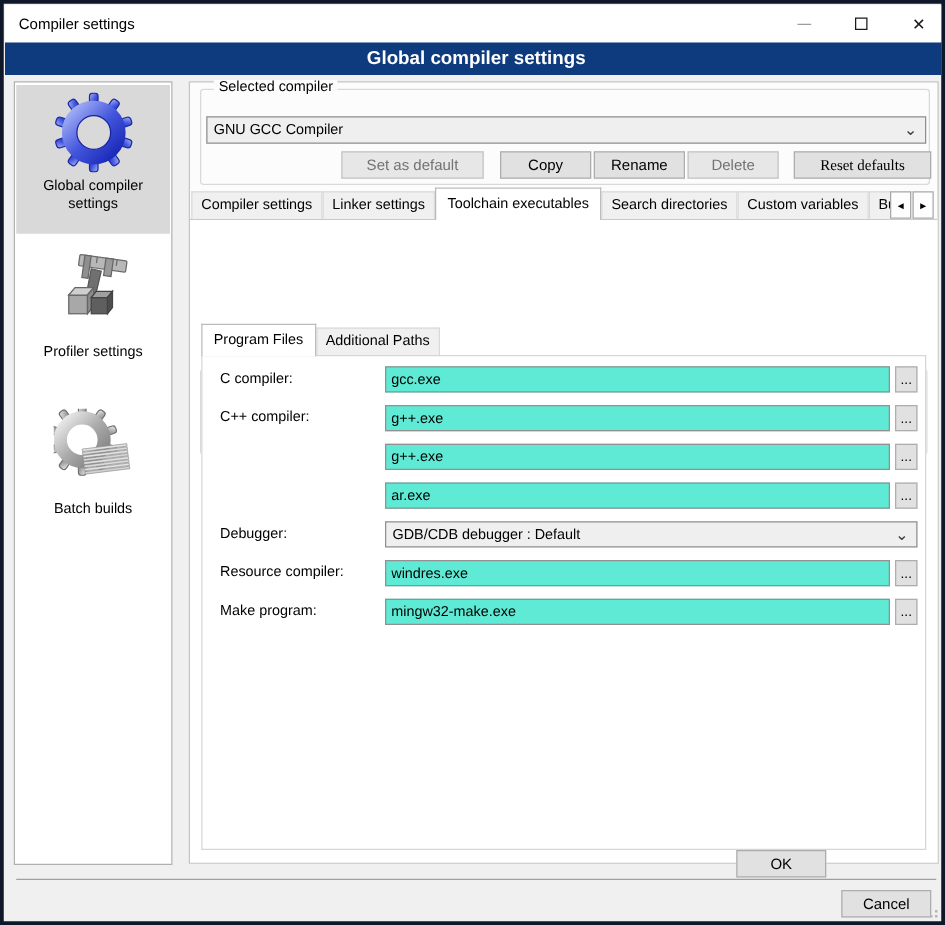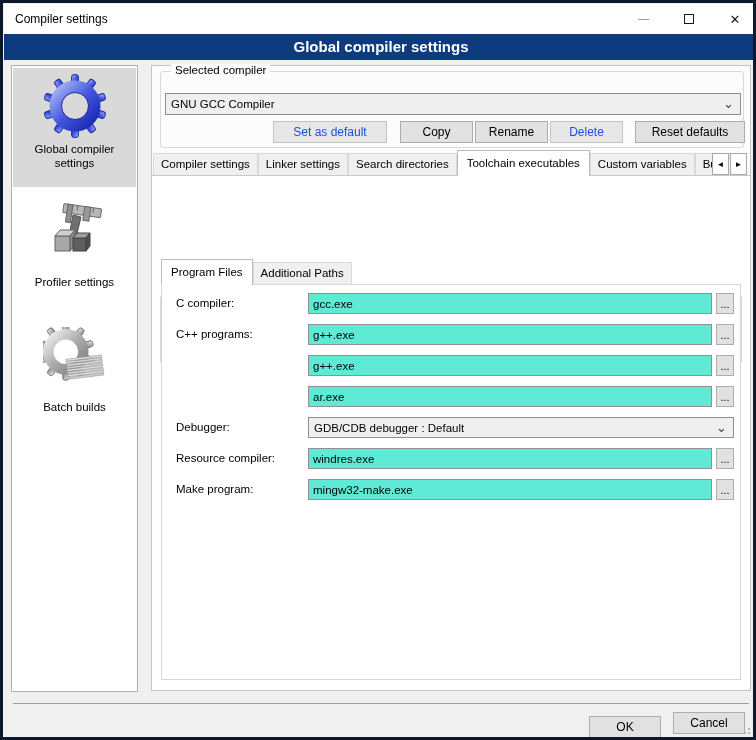--- a/index.html
+++ b/index.html
@@ -42,27 +42,27 @@
   .g2 { left:8px; top:119px; width:582px; height:69px; }
   .g2 .legend { background:#ffffff; }
 
   .combo { border:1px solid #8f8f8f; background:#efefef; font-size:11.5px;
            display:flex; align-items:center; padding-left:5px; position:absolute; }
   .combo .chev { margin-left:auto; padding-right:6px; color:#3f3f3f; font-size:13px; line-height:0; }
   .combo1 { left:4px; top:21px; width:576px; height:22px; }
 
   .btn { position:absolute; background:#e1e1e1; border:1px solid #adadad; font-size:12px;
          display:flex; align-items:center; justify-content:center; cursor:default; }
-  .btn.disabled { color:#1d4ed8; border-color:#c3c3c3; background:#e7e7e7; }
+  .btn.disabled { color:#737373; border-color:#c3c3c3; background:#e7e7e7; }
   .brow { top:49px; height:22px; }
   .b-setdef { left:112px; width:114px; }
   .b-copy   { left:239px; width:73px; }
   .b-rename { left:314px; width:73px; }
   .b-delete { left:389px; width:73px; }
-  .b-reset  { left:474px; width:110px; }
+  .b-reset  { left:474px; width:110px;font-family:Liberation Serif, serif; }
 
   
   .page { position:absolute; left:0; right:0; top:109px; bottom:0; border-top:1px solid #c9c9c9; background:#fff; }
   .tabbar { position:absolute; left:1px; top:84px; height:25px; display:flex; align-items:flex-end; z-index:3; }
   .tab { height:22px; line-height:21px; padding:0 7px; font-size:11.5px; background:#f0f0f0;
          border:1px solid #d9d9d9; border-bottom:none; white-space:nowrap; }
   .tab.selected { height:26px; line-height:25px; background:#fff; border-color:#bcbcbc;
                   margin-bottom:-1px; z-index:4; position:relative; padding:0 9px; }
   .tab.clipped { width:36px; overflow:hidden; padding-right:0; }
   .tab-arrows { position:absolute; right:3px; top:87px; display:flex; z-index:5; }
@@ -86,21 +86,21 @@
   .form-row { position:absolute; left:0; width:100%; height:21px; }
   .r0{top:227px}.r1{top:258px}.r2{top:289px}.r3{top:320px}.r4{top:351px}.r5{top:382px}.r6{top:413px}
   .row-label { position:absolute; left:24px; width:132px; font-size:11.5px; line-height:21px; white-space:nowrap; }
   .row-input { position:absolute; left:156px; width:404px; height:21px; border:1px solid #919191; background:#5eead4;
                font-family:"Liberation Sans", sans-serif; font-size:11.5px; padding:0 4px; }
   .row-browse { left:564px; top:0; width:18px; height:21px; font-size:11px; }
   .row-combo { left:156px; top:0; width:426px; height:21px; }
 
   
   .separator { position:absolute; left:10px; top:700px; width:736px; height:1px; background:#9f9f9f; }
-  .b-ok { left:586px; top:713px; width:72px; height:22px;text-align:center; }
+  .b-ok { left:586px; top:677px; width:72px; height:22px;text-align:center; }
   .b-cancel { left:670px; top:709px; width:72px; height:22px; }
   .grip { position:absolute; right:3px; bottom:3px; width:10px; height:10px; }
   .grip i { position:absolute; width:2px; height:2px; background:#b5b5b5; }
 </style>
 </head>
 <body>
 
 <div class="window">
 
   <div class="titlebar">
@@ -230,22 +230,22 @@
         </div>
         <div class="btn b-browse1">...</div>
         <div class="btn b-autodetect">Auto-detect</div>
         <div class="note">NOTE: All programs must exist either in the "bin" sub-directory of this path, or in any of the "Additional</div>
       </div>
     </div>
 
     <div class="tabbar">
       <div class="tab">Compiler settings</div>
       <div class="tab">Linker settings</div>
+      <div class="tab selected">Toolchain executables</div>
       <div class="tab">Search directories</div>
-      <div class="tab selected">Toolchain executables</div>
       <div class="tab">Custom variables</div>
       <div class="tab clipped">Build options</div>
     </div>
     <div class="tab-arrows">
       <div class="tab-arrow">
           <span>◄</span>
         </div>
       <div class="tab-arrow">
           <span>►</span>
         </div>
@@ -256,21 +256,21 @@
       <div class="tab">Additional Paths</div>
     </div>
     <div class="page2"></div>
 
     <div class="form-row r0">
       <span class="row-label">C compiler:</span>
       <input class="row-input" value="gcc.exe" style="">
       <div class="btn row-browse">...</div>
     </div>
     <div class="form-row r1">
-      <span class="row-label">C++ programs:</span>
+      <span class="row-label">C++ compiler:</span>
       <input class="row-input" value="g++.exe" style="">
       <div class="btn row-browse">...</div>
     </div>
     <div class="form-row r2">
       <input class="row-input" value="g++.exe" style="">
       <div class="btn row-browse">...</div>
     </div>
     <div class="form-row r3">
       <input class="row-input" value="ar.exe" style="">
       <div class="btn row-browse">...</div>

